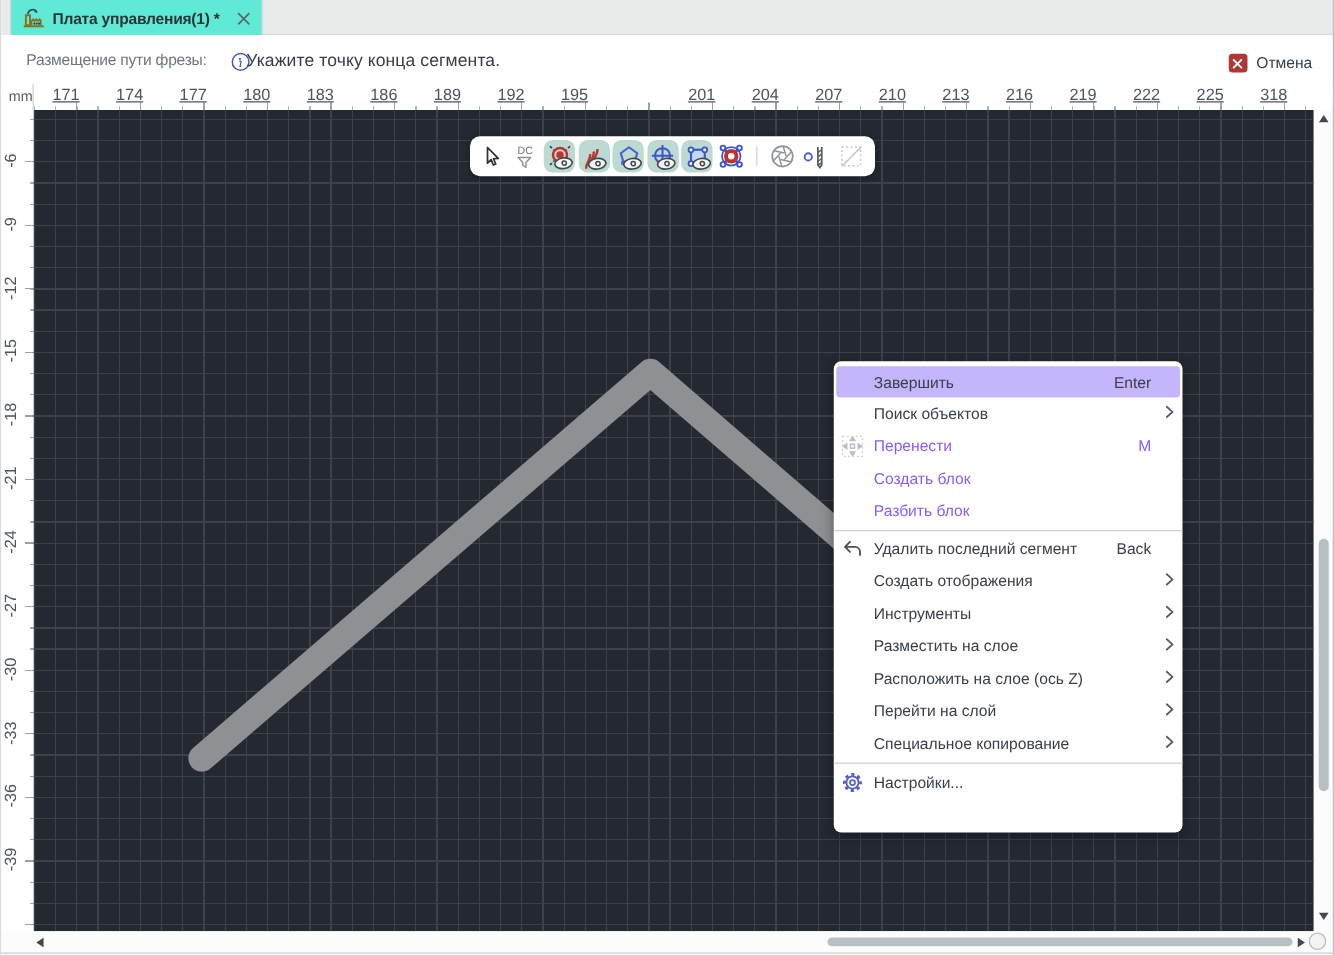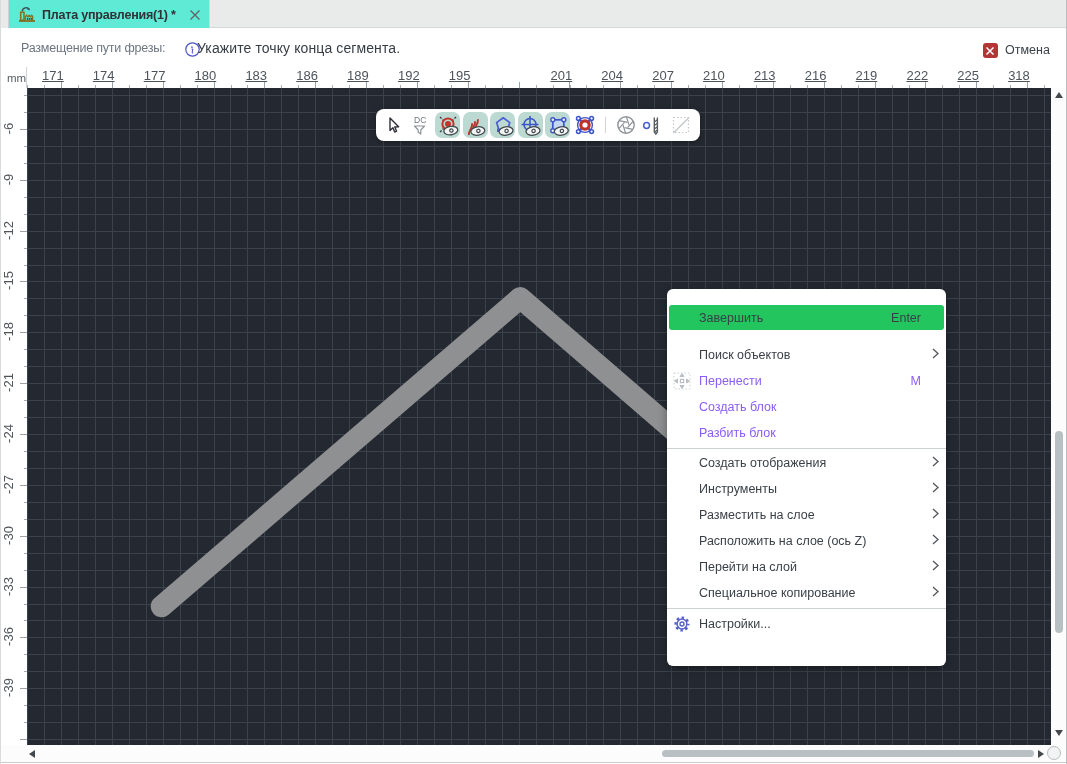--- a/index.html
+++ b/index.html
@@ -59,21 +59,21 @@
   .fbtn.teal { background:#bcd9d2; }
   .fsep { width:1px; height:16px; background:#cfd3d5; margin:0 7px 0 5px; flex:0 0 auto;}
   
   .menu { position:absolute; left:640px; top:201px; width:279px; height:377px; background:#fff;
           border-radius:6px; box-shadow:0 3px 10px rgba(0,0,0,.35); padding-top:3.5px; font-size:12.5px; color:#383f46; }
   .mi { height:25.95px; position:relative; }
   .mi .txt { position:absolute; left:32px; top:6px; }
   .mi .sc  { position:absolute; right:25px; top:6px; }
   .mi .ico { position:absolute; left:6px; top:4px; width:18px; height:18px; }
   .mi .arr { position:absolute; right:7px; top:6px; }
-  .mi.hl { background:#22c55e; margin:12px 2px; border-radius:3px;text-align:center; }
+  .mi.hl { background:#c4b5fd; margin:0 2px; border-radius:3px;text-align:center; }
   .mi.hl .txt { left:30px; } .mi.hl .sc { right:23px; }
   .mi.dis { color:#8b5cf6; }
   .mi.last { margin-top:2.5px; }
   .msep { height:1px; background:#ccd1d4; margin:1.6px 0; }
   
   .vsb { position:absolute; left:1050px; top:88px; width:16px; height:657px; background:#fcfcfc; }
   .vsb .thumb { position:absolute; left:4px; top:343px; width:8px; height:202px; background:#b9c0c3; border-radius:4px; }
   .hsb { position:absolute; left:0; top:745px; width:1066px; height:18px; background:#fcfcfc; border-bottom:1px solid #c9cccf;}
   .hsb .thumb { position:absolute; left:661px; top:5px; width:372px; height:6.5px; background:#b9c0c3; border-radius:4px; }
   .cornercircle { position:absolute; left:1042px; top:746px; width:14px; height:14px; border-radius:50%;
@@ -291,20 +291,27 @@
         <span class="sc">M</span>
       </div>
       <div class="mi dis">
         <span class="txt">Создать блок</span>
       </div>
       <div class="mi dis">
         <span class="txt">Разбить блок</span>
       </div>
       <div class="msep"></div>
       <div class="mi ">
+        <span class="ico"><svg width="18" height="18" viewBox="0 0 18 18">
+            <path d="M3 7.5 L7 3.5 M3 7.5 L7 11.5 M3 7.5 H11 a4 4 0 0 1 4 4 V14" fill="none" stroke="#4b5258" stroke-width="1.5" stroke-linecap="round" stroke-linejoin="round"></path>
+          </svg></span>
+        <span class="txt">Удалить последний сегмент</span>
+        <span class="sc">Back</span>
+      </div>
+      <div class="mi ">
         <span class="txt">Создать отображения</span>
         <svg class="arr" width="7" height="11" viewBox="0 0 7 11">
           <path d="M1 1 L6 5.5 L1 10" fill="none" stroke="#555b61" stroke-width="1.4"></path>
         </svg>
       </div>
       <div class="mi ">
         <span class="txt">Инструменты</span>
         <svg class="arr" width="7" height="11" viewBox="0 0 7 11">
           <path d="M1 1 L6 5.5 L1 10" fill="none" stroke="#555b61" stroke-width="1.4"></path>
         </svg>

